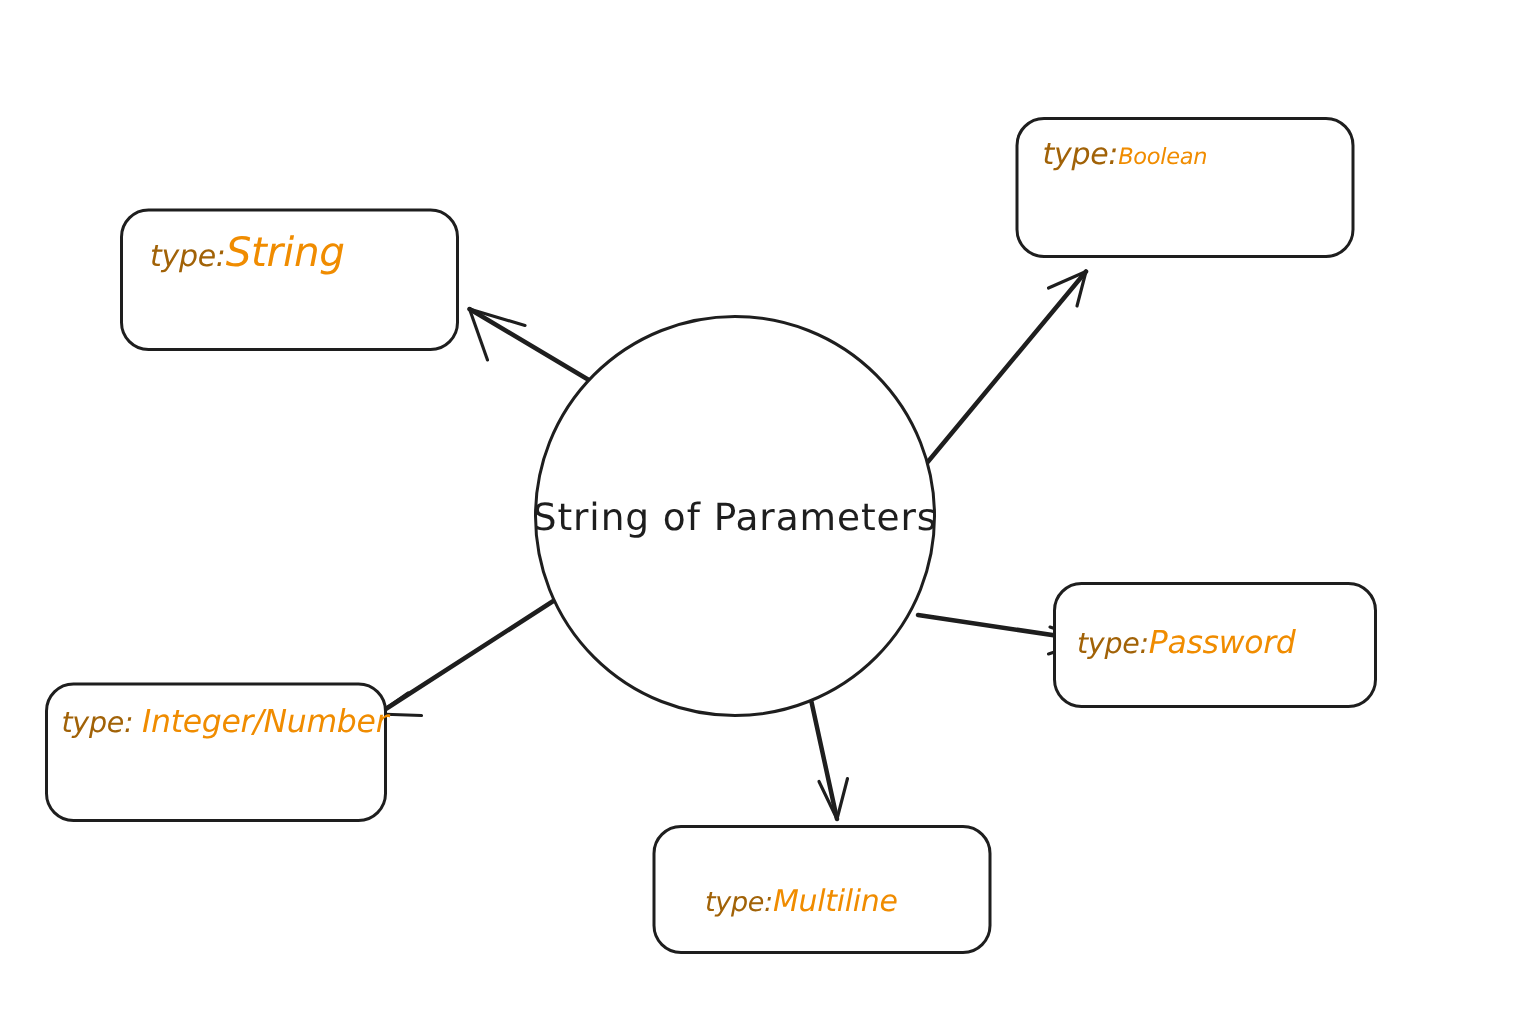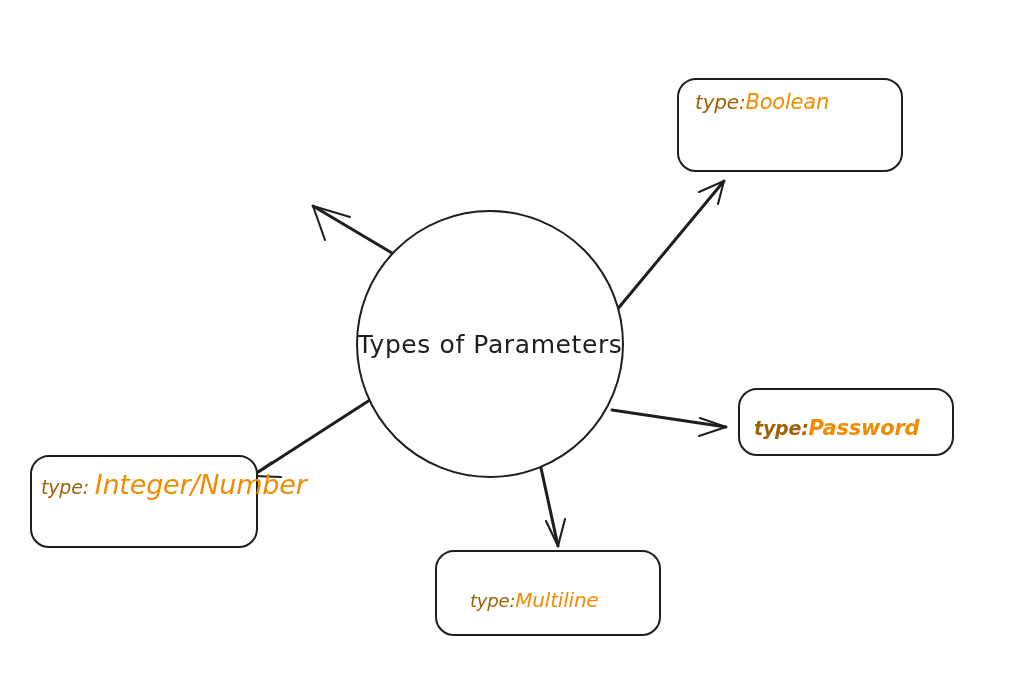--- a/index.html
+++ b/index.html
@@ -63,41 +63,41 @@
     font-family: "DejaVu Sans", sans-serif;
     font-size: 25px;
     color: #1e1e1e;
     letter-spacing: 0.6px;
     white-space: nowrap;
   }
 
   
   #node-string      { left: 80px;  top: 139px; width: 226px; height: 95px; }
   #node-boolean     { left: 677px; top: 78px;  width: 226px; height: 94px; }
-  #node-password    { left: 738px; top: 388px; width: 216px; height: 68px; font-weight: bold; }
+  #node-password    { left: 702px; top: 388px; width: 216px; height: 84px; }
   #node-integer     { left: 30px;  top: 455px; width: 228px; height: 93px; }
   #node-multiline   { left: 435px; top: 550px; width: 226px; height: 86px; }
   #node-center      { left: 356px; top: 210px; width: 268px; height: 268px; }
 
   
   #label-string    { left: 18px; top: 14px; }
   #label-string    .k { font-size: 20px; }
   #label-string    .v { font-size: 27px; }
 
   #label-boolean   { left: 16px; top: 12px; }
   #label-boolean   .k { font-size: 20px; }
-  #label-boolean   .v { font-size: 21px; }
+  #label-boolean   .v { font-size: 15px; }
 
   #label-password  { left: 14px; top: 28px; }
   #label-password  .k { font-size: 19px; }
   #label-password  .v { font-size: 21px; }
 
   #label-integer   { left: 9px;  top: 14px; }
   #label-integer   .k { font-size: 19px; }
-  #label-integer   .v { font-size: 27px; }
+  #label-integer   .v { font-size: 21px; }
 
   #label-multiline { left: 33px; top: 38px; }
   #label-multiline .k { font-size: 18px; }
   #label-multiline .v { font-size: 20px; }
 </style>
 </head>
 <body>
 
 <div id="canvas">
 
@@ -131,23 +131,28 @@
       <g>
         <path d="M 541,468 L 558,546"></path>
         <path d="M 558,546 L 546,521" stroke-width="2.1"></path>
         <path d="M 558,546 L 565,519" stroke-width="2.1"></path>
       </g>
 
     </g>
   </svg>
 
   <div class="node node-circle" id="node-center">
-    <span class="center-label">Types of Parameters</span>
+    <span class="center-label">String of Parameters</span>
   </div>
 
+  <div class="node node-box" id="node-string">
+    <div class="label" id="label-string">
+      <span class="k">type:</span><span class="v">String</span>
+    </div>
+  </div>
 
   <div class="node node-box" id="node-boolean">
     <div class="label" id="label-boolean">
       <span class="k">type:</span><span class="v">Boolean</span>
     </div>
   </div>
 
   <div class="node node-box" id="node-password">
     <div class="label" id="label-password">
       <span class="k">type:</span><span class="v">Password</span>

